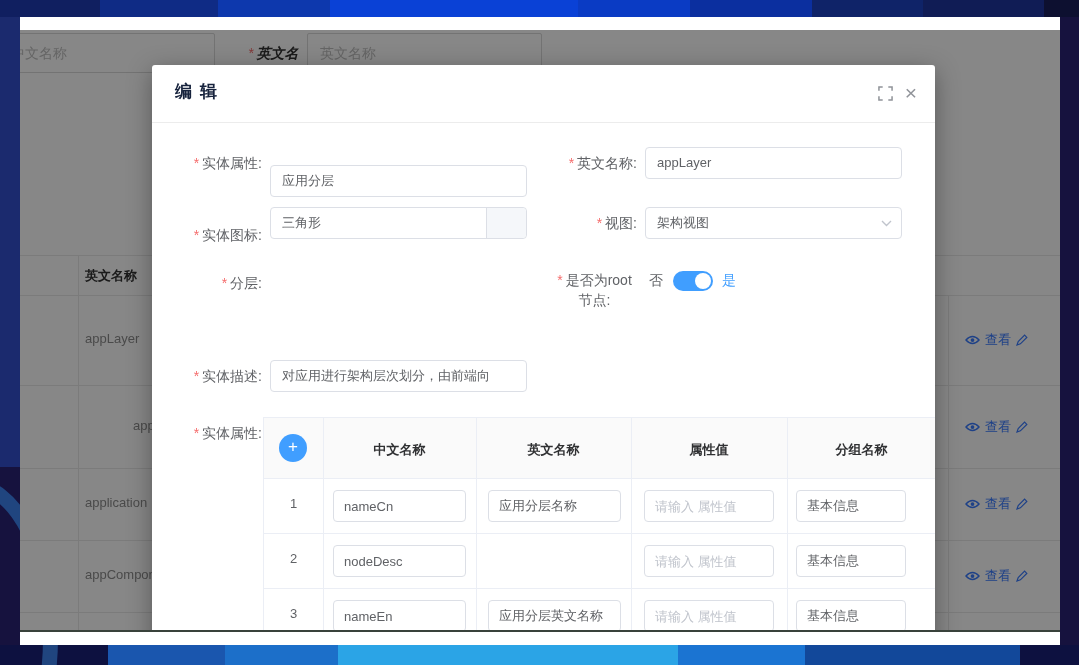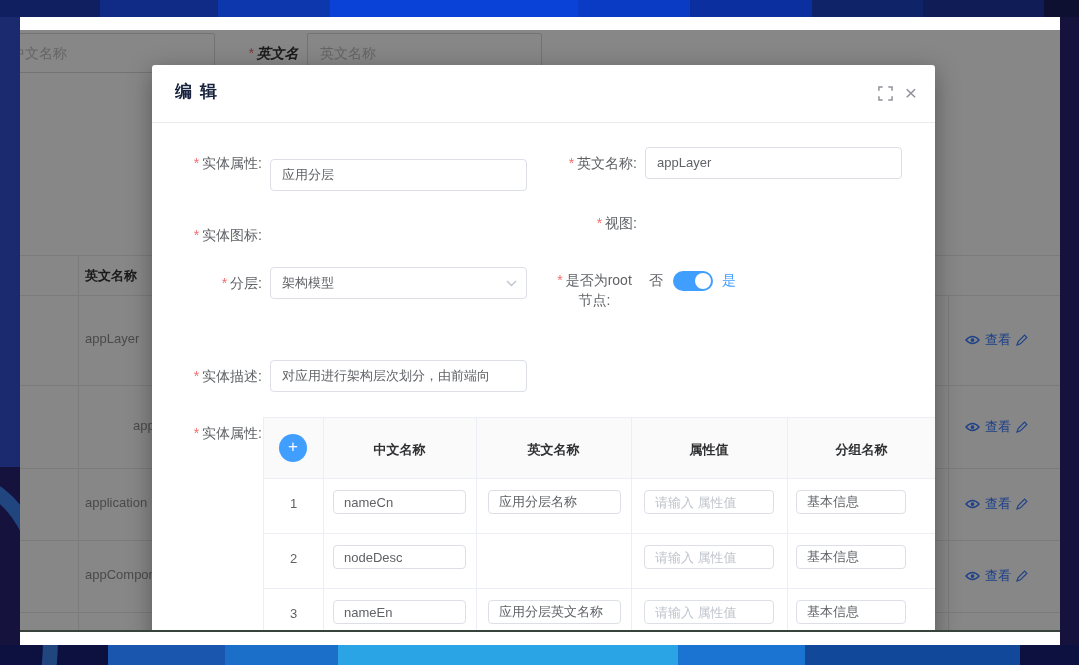--- a/index.html
+++ b/index.html
@@ -51,21 +51,21 @@
   .toggle .knob { position:absolute; right:2px; top:2px; width:16px; height:16px; border-radius:50%; background:#fff; }
 
   
   .atable { position:absolute; left:111px; top:352px; width:672px; height:250px; background:#fff; border-left:1px solid #ebeef5; border-top:1px solid #ebeef5; overflow:hidden; }
   .at-head { position:absolute; left:0; top:0; width:672px; height:60px; background:#fafafa; }
   .at-h { position:absolute; top:23px; font-size:13px; font-weight:bold; color:#303133; text-align:center; }
   .at-vline { position:absolute; top:0; width:1px; height:250px; background:#ebeef5; }
   .at-hline { position:absolute; left:0; width:672px; height:1px; background:#ebeef5; }
   .add-btn { position:absolute; left:15px; top:16px; width:28px; height:28px; border-radius:50%; background:#409eff; color:#fff; font-size:17px; line-height:26px; text-align:center; cursor:pointer; }
   .at-idx { position:absolute; width:59px; text-align:center; font-size:13px; color:#606266; }
-  .cell-input { position:absolute; height:24px; background:#fff; border:1px solid #dcdfe6; border-radius:4px; font-size:13px; color:#606266; padding:0 10px; outline:none; }
+  .cell-input { position:absolute; height:32px; background:#fff; border:1px solid #dcdfe6; border-radius:4px; font-size:13px; color:#606266; padding:0 10px; outline:none; }
   .cell-input::placeholder { color:#c0c4cc; }
 </style>
 </head>
 <body>
 
 <div class="canvas">
 
   <div class="stripe" id="stripe-top">
       <div style="width: 100px; background: rgb(16, 31, 96);"></div>
       <div style="width: 118px; background: rgb(15, 43, 133);"></div>
@@ -162,43 +162,47 @@
           <svg width="15" height="15" viewBox="0 0 16 16">
             <path d="M1,5 V1 H5 M11,1 H15 V5 M15,11 V15 H11 M5,15 H1 V11" fill="none" stroke="#909399" stroke-width="1.6"></path>
           </svg>
           <span class="m-close">×</span>
         </div>
         <div class="m-divider"></div>
 
         <div class="flabel" style="left:0; top:88px;">
           <span class="req">*</span><span>实体属性:</span>
         </div>
-        <div class="field" style="left:118px; top:94px; width:257px;">应用分层</div>
+        <div class="field" style="left:118px; top:100px; width:257px;">应用分层</div>
 
         <div class="flabel" style="left:375px; top:88px;">
           <span class="req">*</span><span>英文名称:</span>
         </div>
         <div class="field" style="left:493px; top:82px; width:257px;">appLayer</div>
 
         <div class="flabel" style="left:0; top:160px;">
           <span class="req">*</span><span>实体图标:</span>
         </div>
+        <div class="field" style="left:118px; top:142px; width:257px;">
+          <span>三角形</span>
+          <span class="addon"></span>
+        </div>
 
         <div class="flabel" style="left:375px; top:148px;">
           <span class="req">*</span><span>视图:</span>
         </div>
-
-        <div class="flabel" style="left:0; top:208px;">
-          <span class="req">*</span><span>分层:</span>
-        </div>
-        <div class="field" style="left:118px; top:202px; width:257px;">
-          <span>架构模型</span>
+        <div class="field" style="left:493px; top:142px; width:257px;">
+          <span>架构视图</span>
           <svg class="chev" width="11" height="7" viewBox="0 0 11 7">
               <path d="M1,1 L5.5,5.5 L10,1" fill="none" stroke="#c0c4cc" stroke-width="1.4"></path>
             </svg>
+        </div>
+
+        <div class="flabel" style="left:0; top:208px;">
+          <span class="req">*</span><span>分层:</span>
         </div>
 
         <div class="flabel" style="left:400px; top:205px; width:85px;text-align:center;">
           <span class="req">*</span><span>是否为root节点:</span>
         </div>
         <div class="toggle-txt-off" style="left:497px; top:207px;">否</div>
         <div class="toggle" style="left:521px; top:206px;">
           <span class="knob"></span>
         </div>
         <div class="toggle-txt-on" style="left:570px; top:207px;">是</div>

